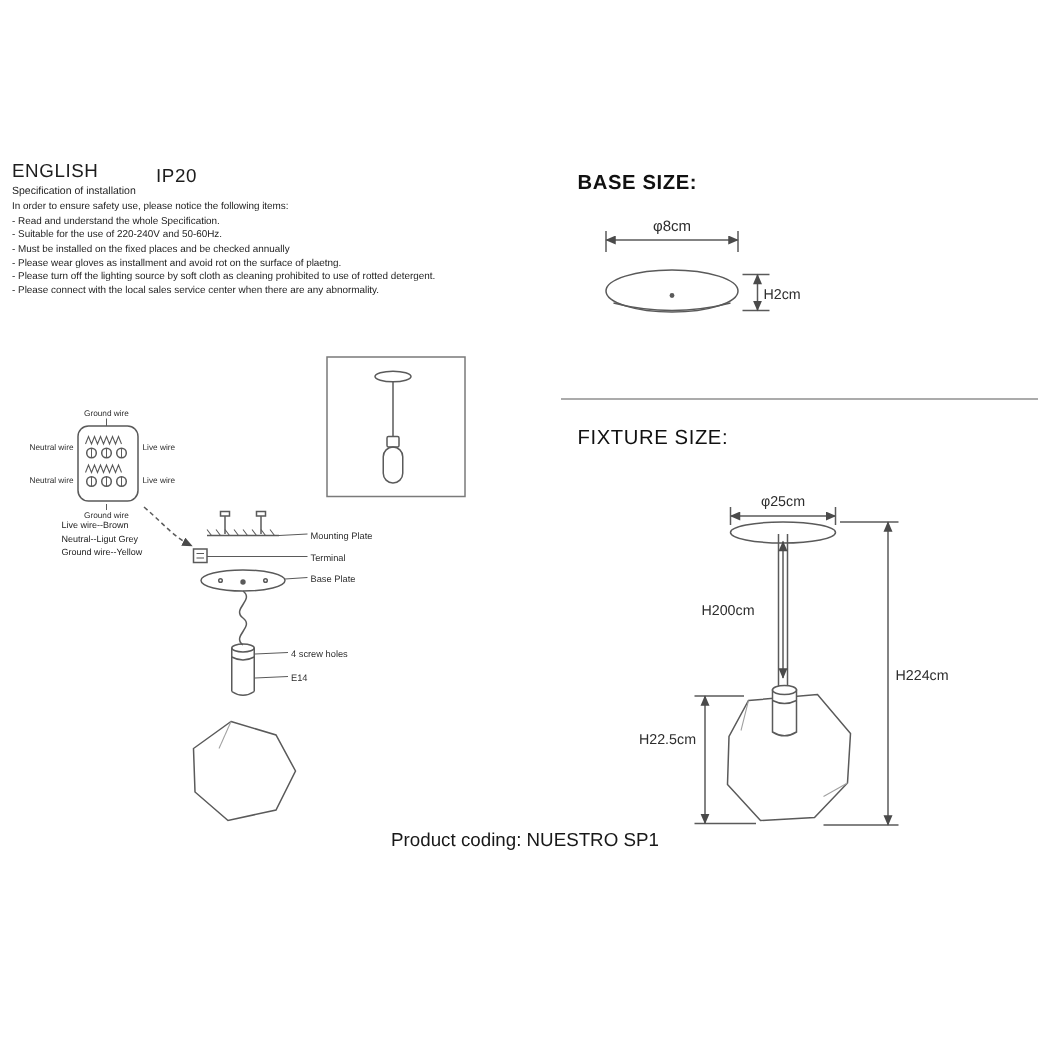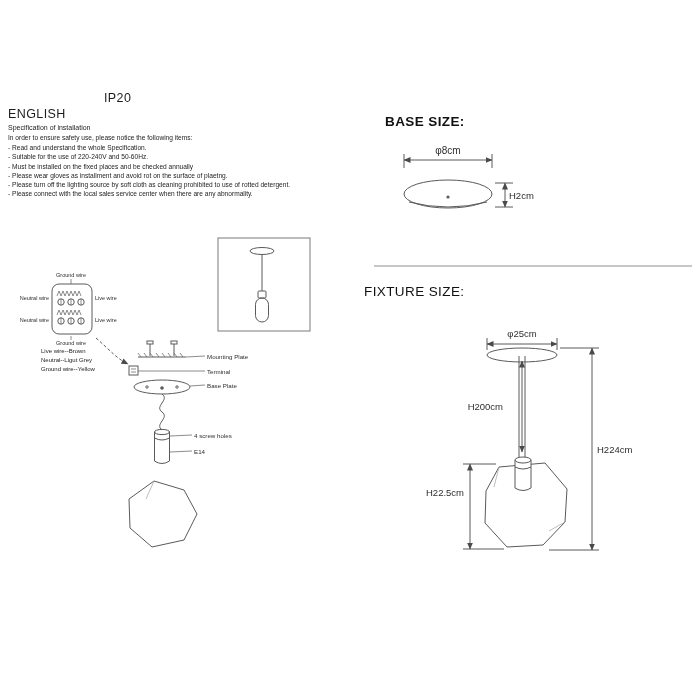--- a/index.html
+++ b/index.html
@@ -1,27 +1,27 @@
 <!DOCTYPE html>
 <html><head>
 <meta charset="utf-8">
 <style>
   * { margin:0; padding:0; box-sizing:border-box; }
   html,body { background:#fff; }
   body { width:700px; height:700px; font-family:"Liberation Sans", sans-serif; color:#1d1d1d; }
   .page { position:relative; width:700px; height:608px; background:#fff; overflow:hidden; }
   .abs { position:absolute; }
   .lang { left:8px; top:107px; font-size:12.5px; letter-spacing:.4px; }
-  .ip { left:104px; top:91px; font-size:12.5px; letter-spacing:.4px; }
+  .ip { left:104px; top:110px; font-size:12.5px; letter-spacing:.4px; }
   .spec-title { left:8px; top:124px; font-size:7px; }
   .intro { left:8px; top:134px; font-size:6.6px; }
   .bullets { left:8px; top:143px; font-size:6.6px; line-height:9.3px; white-space:nowrap; }
   .sec-title { font-size:13.5px; letter-spacing:.4px; color:#111; }
   .sec-title.base { left:385px; top:114px;font-weight:bold; }
-  .sec-title.fixture { left:364px; top:284px; }
+  .sec-title.fixture { left:385px; top:284px; }
   .legend { left:41px; top:347px; font-size:6px; line-height:8.8px; }
   .footer { left:0; right:0; top:553px; text-align:center; font-size:12.5px; color:#181818; }
   svg text { font-family:"Liberation Sans", sans-serif; }
 </style>
 </head>
 <body>
 
 <div class="page">
 
   <div class="abs lang">ENGLISH</div>
@@ -40,20 +40,21 @@
 
   <div class="abs sec-title base">BASE SIZE:</div>
   <div class="abs sec-title fixture">FIXTURE SIZE:</div>
 
   <div class="abs legend">
     <div>Live wire--Brown</div>
     <div>Neutral--Ligut Grey</div>
     <div>Ground wire--Yellow</div>
   </div>
 
+  <div class="abs footer">Product coding: NUESTRO SP1</div>
 
   <svg class="abs" style="left:0;top:0" width="700" height="700" viewBox="0 0 700 700">
     <defs>
       <marker id="aS" markerWidth="9" markerHeight="8" refX="1.5" refY="3" orient="auto">
         <path d="M8,0 L1,3 L8,6 Z" fill="#4a4a4a"></path>
       </marker>
       <marker id="aE" markerWidth="9" markerHeight="8" refX="6.5" refY="3" orient="auto">
         <path d="M0,0 L7,3 L0,6 Z" fill="#4a4a4a"></path>
       </marker>
     </defs>

